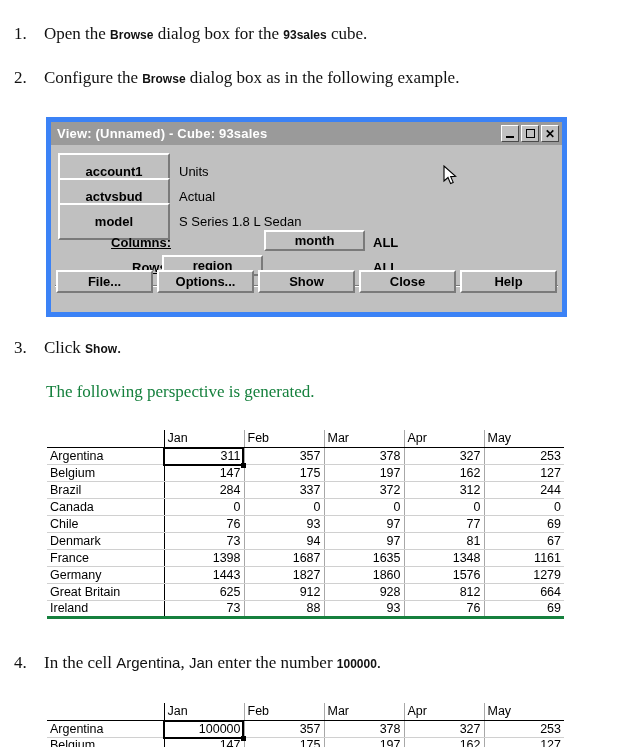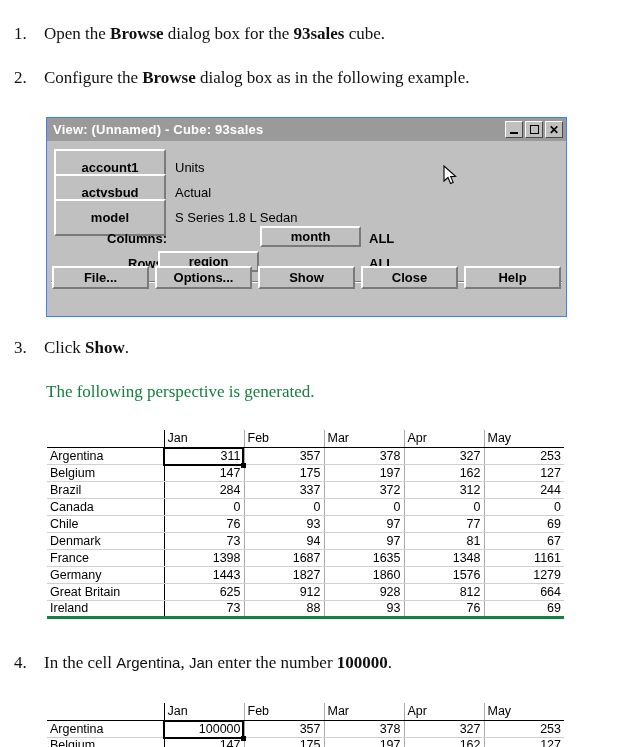--- a/index.html
+++ b/index.html
@@ -28,22 +28,22 @@
   .step-num {
     width: 30px;
     flex: 0 0 30px;
     text-align: left;
   }
   .step-text {
     flex: 1 1 auto;
     white-space: nowrap;
   }
   .ui-term {
-    font-family: Liberation Serif, serif;
-    font-size: 17px;
+    font-family: Liberation Sans, sans-serif;
+    font-size: 12px;
     font-weight: bold;
   }
   .ui-plain {
     font-family: "Liberation Sans", sans-serif;
     font-size: 15px;
     font-weight: normal;
   }
   .para {
     position: absolute;
     font-family: "Liberation Serif", serif;
@@ -54,21 +54,21 @@
   }
 
   
   .dialog {
     position: absolute;
     left: 46px;
     top: 117px;
     width: 521px;
     height: 200px;
     background: #c0c0c0;
-    border: 1px solid #3b82f6;
+    border: 5px solid #3b82f6;
     box-sizing: border-box;
   }
   .titlebar {
     position: relative;
     height: 23px;
     background: #9a9a9a;
     display: flex;
     align-items: center;
     padding: 0 3px 0 6px;
     box-sizing: border-box;
@@ -162,20 +162,21 @@
   }
 
   .axis-label {
     position: absolute;
     font-family: "Liberation Sans", sans-serif;
     font-size: 13px;
     font-weight: bold;
     color: #000000;
     text-align: right;
     white-space: nowrap;
+    text-decoration: underline;
   }
   .axis-btn {
     position: absolute;
     height: 21px;
   }
   .axis-all {
     position: absolute;
     font-family: "Liberation Sans", sans-serif;
     font-size: 13px;
     font-weight: bold;

